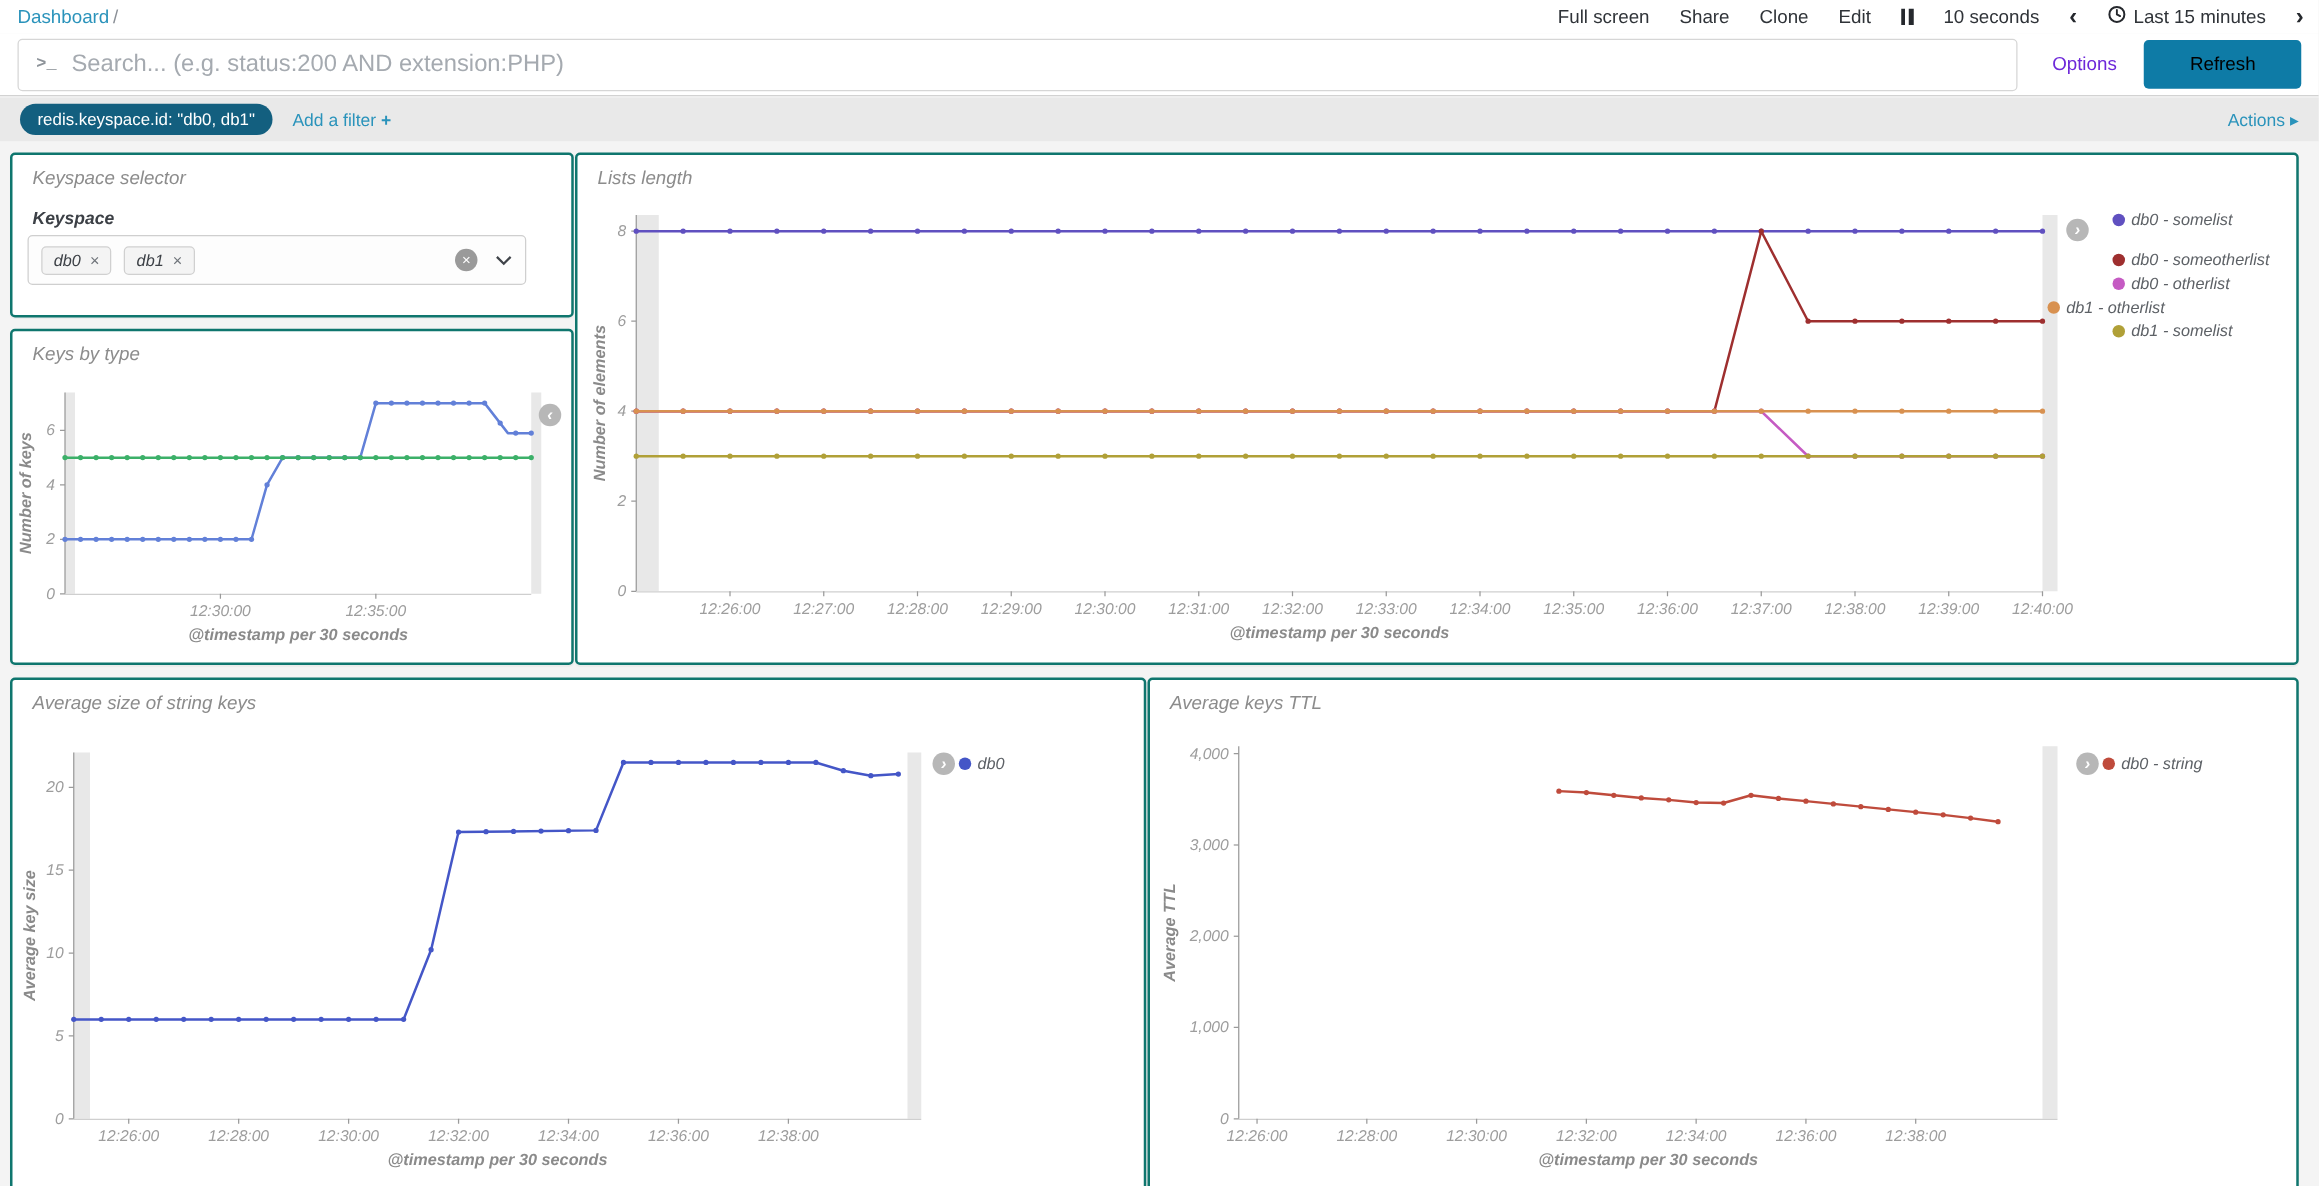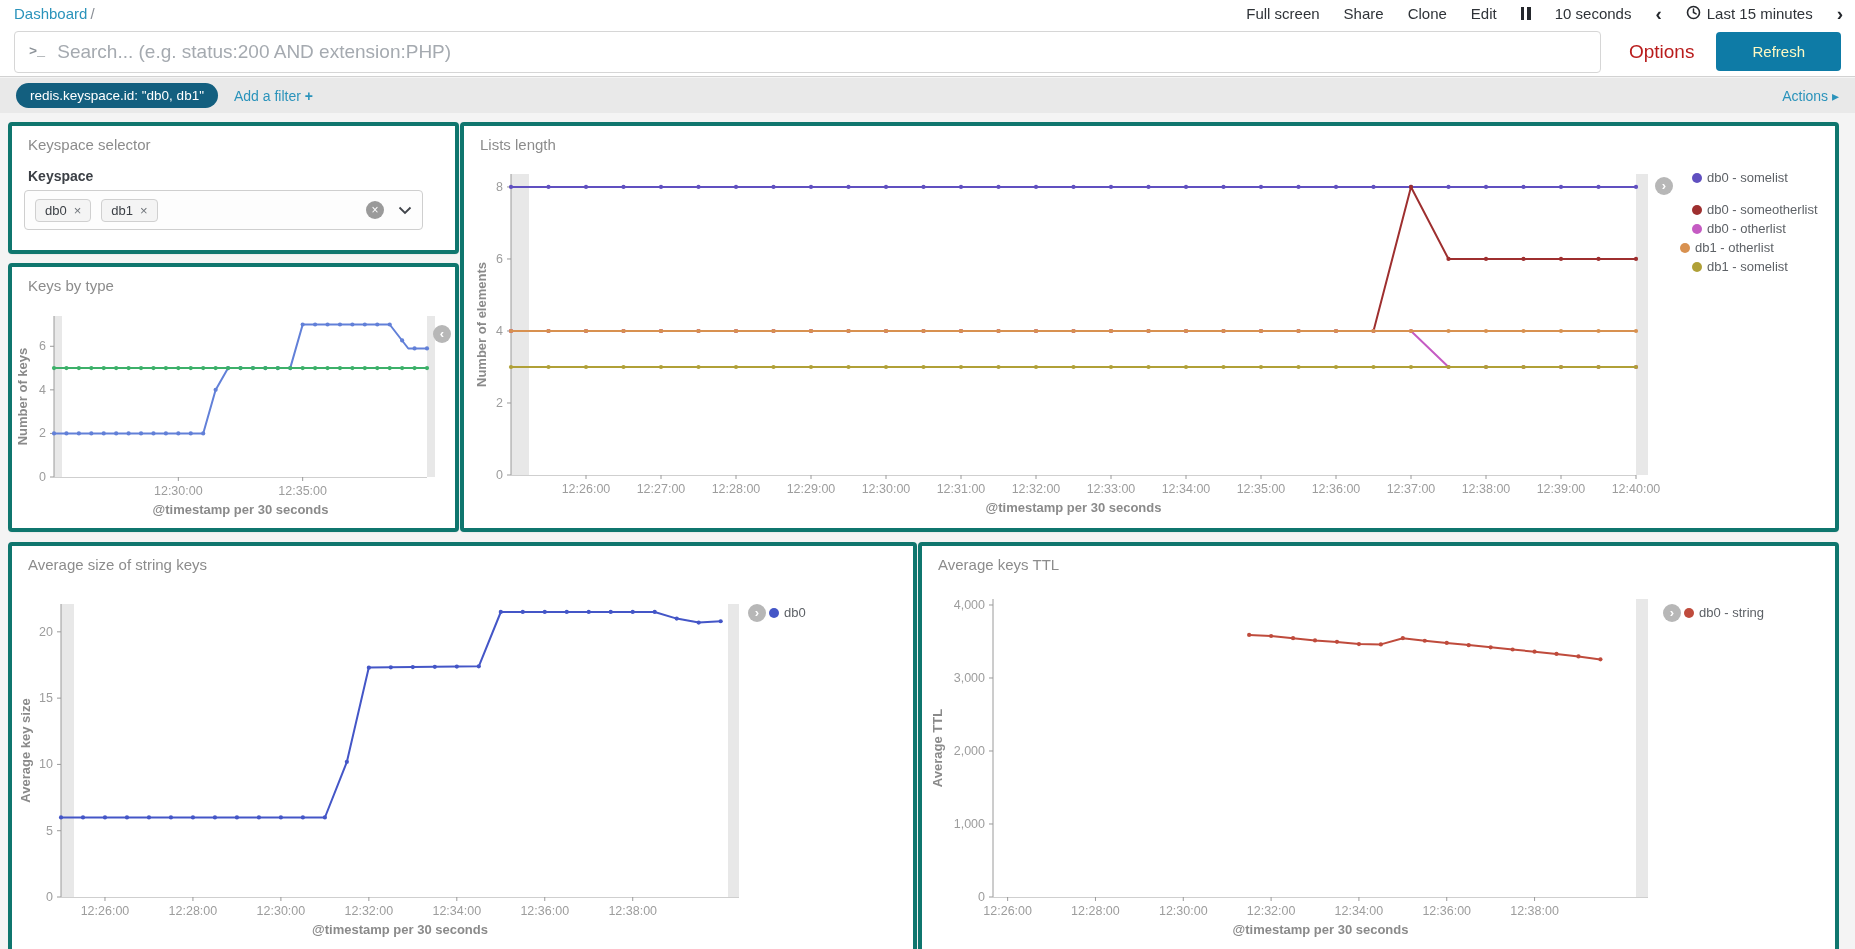--- a/index.html
+++ b/index.html
@@ -23,36 +23,36 @@
 
   
   .searchrow { position:absolute; left:0; top:27px; width:1855px; height:50px; background:#fff;
                border-bottom:1px solid #d2d2d2; display:flex; align-items:center; padding:0 14px; }
   .search-box { width:1630px; height:42px; border:1px solid #d6d6d6; border-radius:4px; background:#fff;
                 display:flex; align-items:center; padding:0 14px; gap:12px; }
   .search-prompt { font-family:"Liberation Mono", monospace; font-size:13.5px; color:#8d9399; font-weight:bold; }
   .search-input { border:none; outline:none; flex:1; font-size:19px; color:#41464c; background:transparent;
                   font-family:"Liberation Sans", sans-serif; }
   .search-input::placeholder { color:#a5aab0; }
-  .options-link { color:#b91c1c; font-size:19px; margin:0 22px 0 28px; cursor:pointer; }
-  .refresh-btn { width:128px; height:39px; background:#0e7ba6; color:#fef9c3; border:none; border-radius:4px;
+  .options-link { color:#6d28d9; font-size:15px; margin:0 22px 0 28px; cursor:pointer; }
+  .refresh-btn { width:128px; height:39px; background:#0e7ba6; color:#000000; border:none; border-radius:4px;
                  font-size:15px; font-family:"Liberation Sans", sans-serif; cursor:pointer; }
 
   
   .filterrow { position:absolute; left:0; top:78px; width:1855px; height:35px; background:#e9e9e9;
                display:flex; align-items:center; padding:0 16px; }
   .filter-pill { background:#135f7f; color:#fff; font-size:13.5px; padding:5px 14px; border-radius:14px; cursor:pointer; }
   .add-filter { color:#2a93bb; font-size:14px; margin-left:16px; cursor:pointer; }
   .add-filter b { font-weight:bold; }
   .actions-link { margin-left:auto; color:#2a93bb; font-size:14px; cursor:pointer; }
 
   
   .panels { position:absolute; left:0; top:113px; width:1855px; height:836px; overflow:hidden; }
-  .panel { position:absolute; background:#fff; border:4px solid #0f766e; border-radius:4px;
-           box-shadow:0 1px 1px rgba(0,0,0,.04); }
+  .panel { position:absolute; background:#fff; border:2px solid #0f766e; border-radius:4px;
+           box-shadow:0 1px 1px rgba(0,0,0,.04);font-style:italic; }
   .panel-title { position:absolute; left:16px; top:10px; font-size:15px; color:#8c8c8c; white-space:nowrap; }
   .chart { position:absolute; left:0; top:0; }
 
   
   .ks-label { position:absolute; left:16px; top:42px; font-size:14px; font-weight:bold; color:#3c4046; }
   .ks-box { position:absolute; left:12px; top:64px; width:399px; height:40px; border:1px solid #cfcfcf;
             border-radius:4px; background:#fdfdfd; display:flex; align-items:center; padding:0 10px; gap:10px; cursor:text; }
   .ks-tag { display:inline-flex; align-items:center; gap:7px; background:#f4f4f4; border:1px solid #d0d0d0;
             border-radius:4px; padding:3px 9px; font-size:13px; color:#3c4046; }
   .ks-tag .x { color:#6f747a; cursor:pointer; font-size:13px; }
@@ -449,21 +449,21 @@
         <span>db0 - somelist</span>
       </div>
       <div class="lg-item" style="left: 1228px; top: 76px;">
         <span class="lg-dot" style="background: rgb(158, 47, 47);"></span>
         <span>db0 - someotherlist</span>
       </div>
       <div class="lg-item" style="left: 1228px; top: 95px;">
         <span class="lg-dot" style="background: rgb(197, 91, 195);"></span>
         <span>db0 - otherlist</span>
       </div>
-      <div class="lg-item" style="left: 1216px; top: 114px;">
+      <div class="lg-item" style="left: 1176px; top: 114px;">
         <span class="lg-dot" style="background: rgb(216, 145, 80);"></span>
         <span>db1 - otherlist</span>
       </div>
       <div class="lg-item" style="left: 1228px; top: 133px;">
         <span class="lg-dot" style="background: rgb(176, 160, 55);"></span>
         <span>db1 - somelist</span>
       </div>
     </div>
 
   <div class="panel" id="p-avg_size" style="left:8px; top:429px; width:909px; height:420px;">

